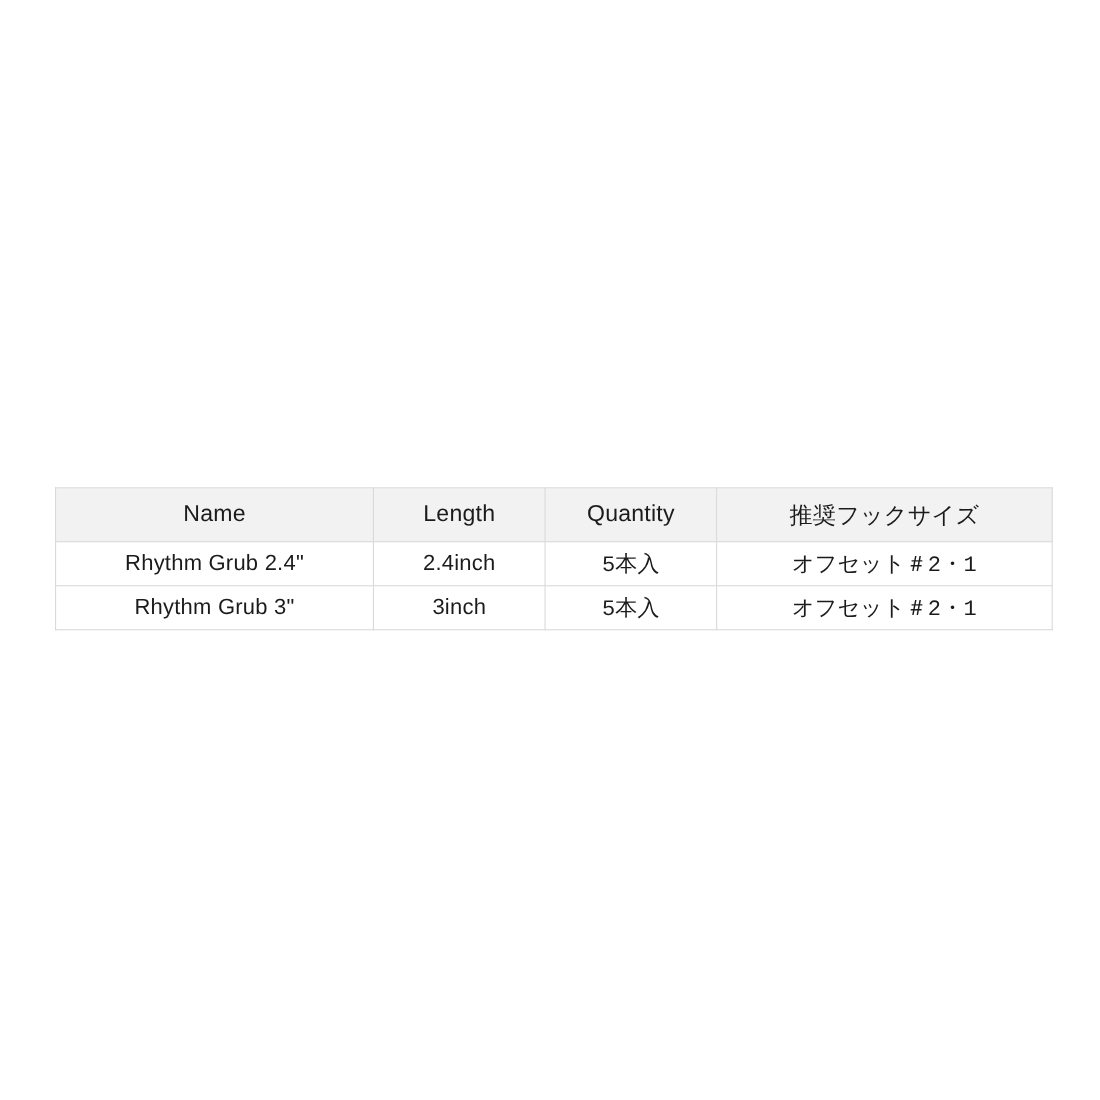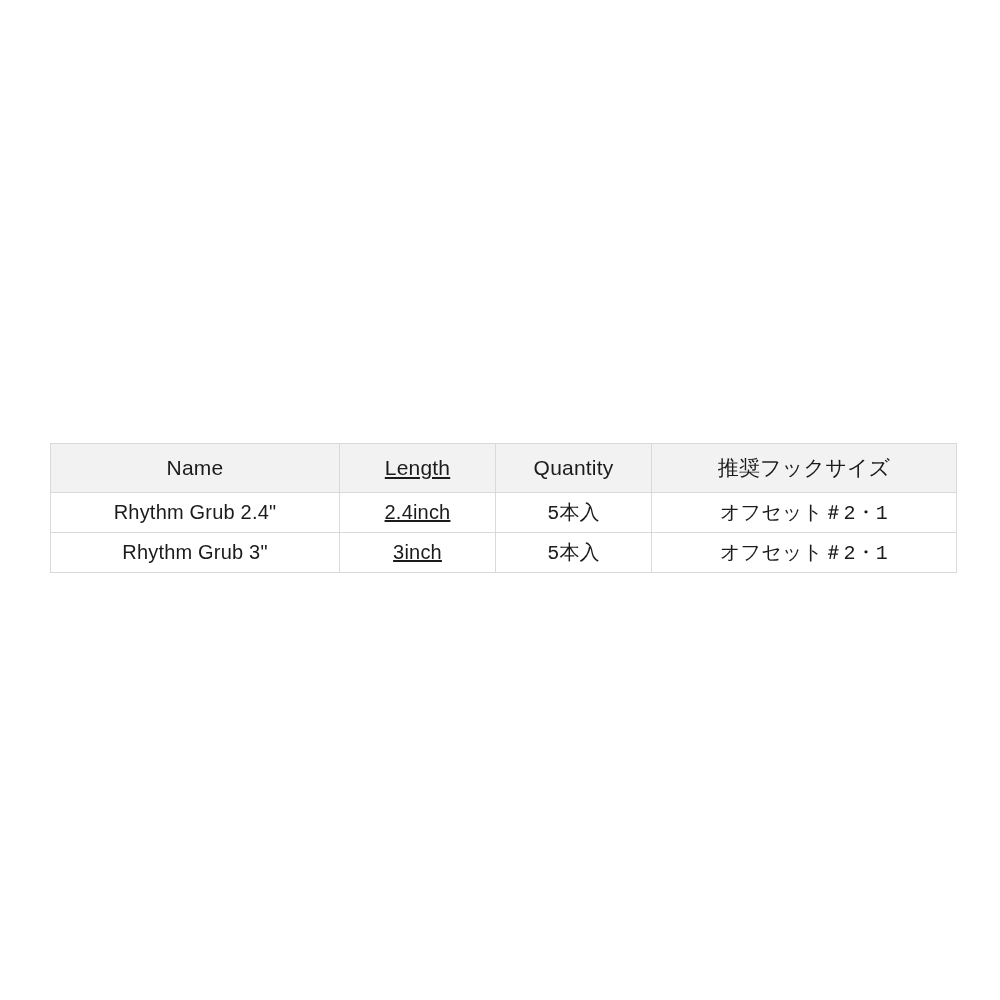--- a/index.html
+++ b/index.html
@@ -48,21 +48,21 @@
     font-size: 21px;
     letter-spacing: 0.2px;
   }
   table.spec-table tbody td {
     background: #ffffff;
     height: 39px;
     font-size: 20px;
     letter-spacing: 0.2px;
   }
   .col-name { width: 288px; }
-  .col-length { width: 155px; text-decoration: underline; }
+  .col-length { width: 155px; }
   .col-qty { width: 155px; }
   .col-hook { width: 304px; }
 
   .jp {
     font-family: Liberation Mono, monospace;
   }
 </style>
 </head>
 <body>
 

